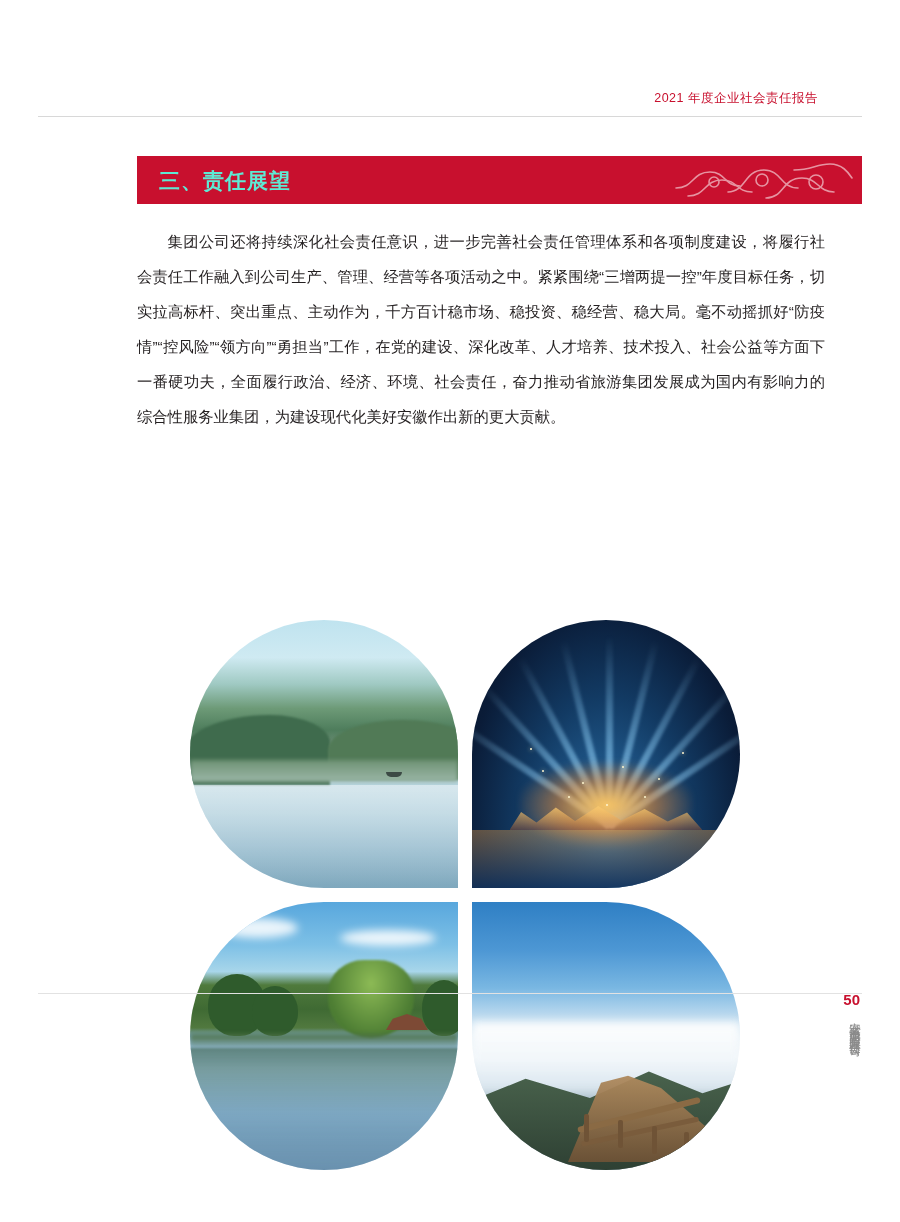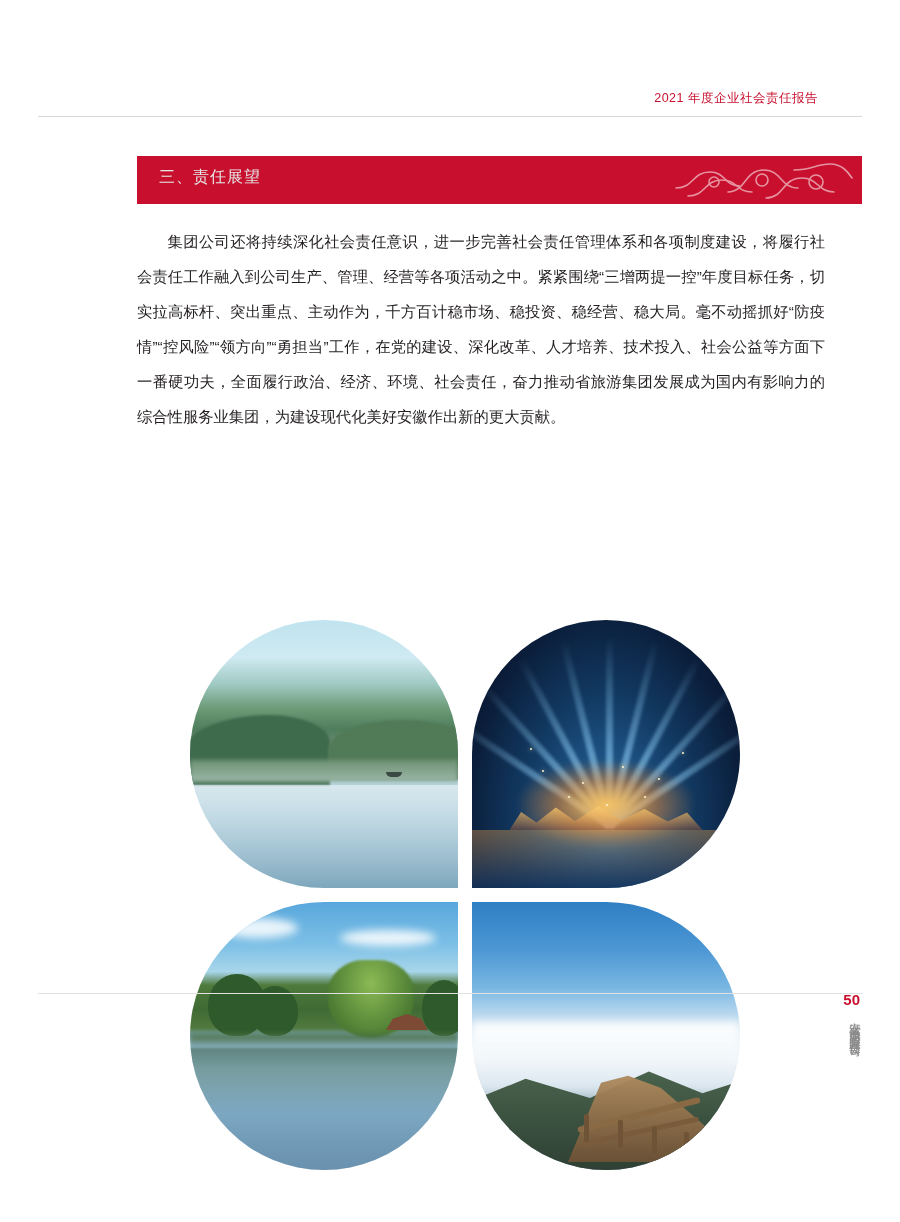--- a/index.html
+++ b/index.html
@@ -58,23 +58,23 @@
     top: 128px;
     width: 725px;
     height: 48px;
     background: #c8102e;
     overflow: hidden;
   }
   .title-bar .title-text {
     position: absolute;
     left: 22px;
     top: 11px;
-    font-size: 16px;
-    font-weight: normal;
-    color: #e5e5e5;
+    font-size: 21px;
+    font-weight: bold;
+    color: #5eead4;
     letter-spacing: 1px;
     white-space: nowrap;
   }
   .cloud-deco {
     position: absolute;
     right: 6px;
     top: 2px;
     width: 190px;
     height: 44px;
     opacity: 0.55;

